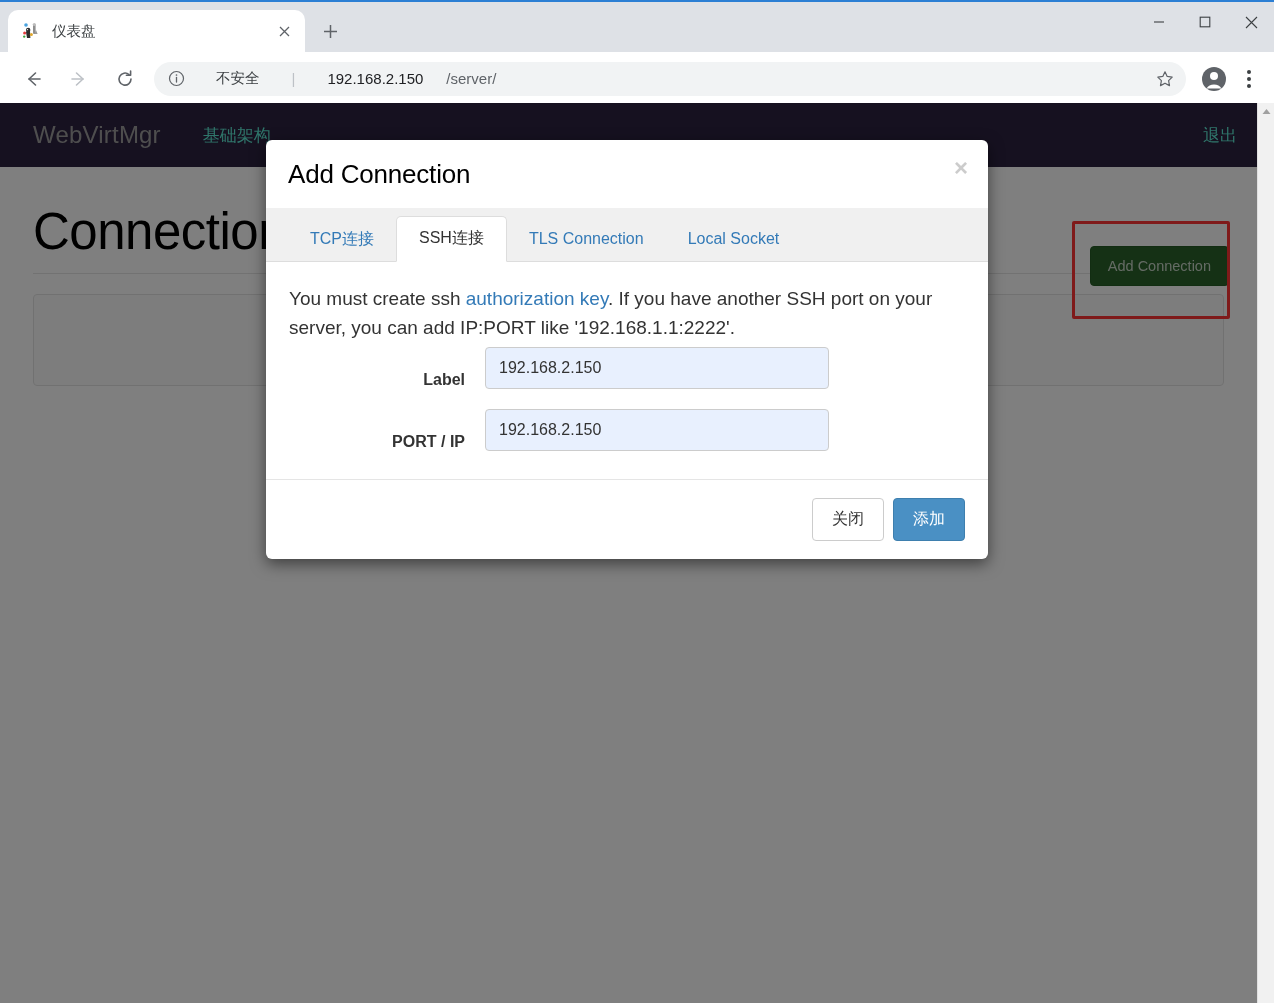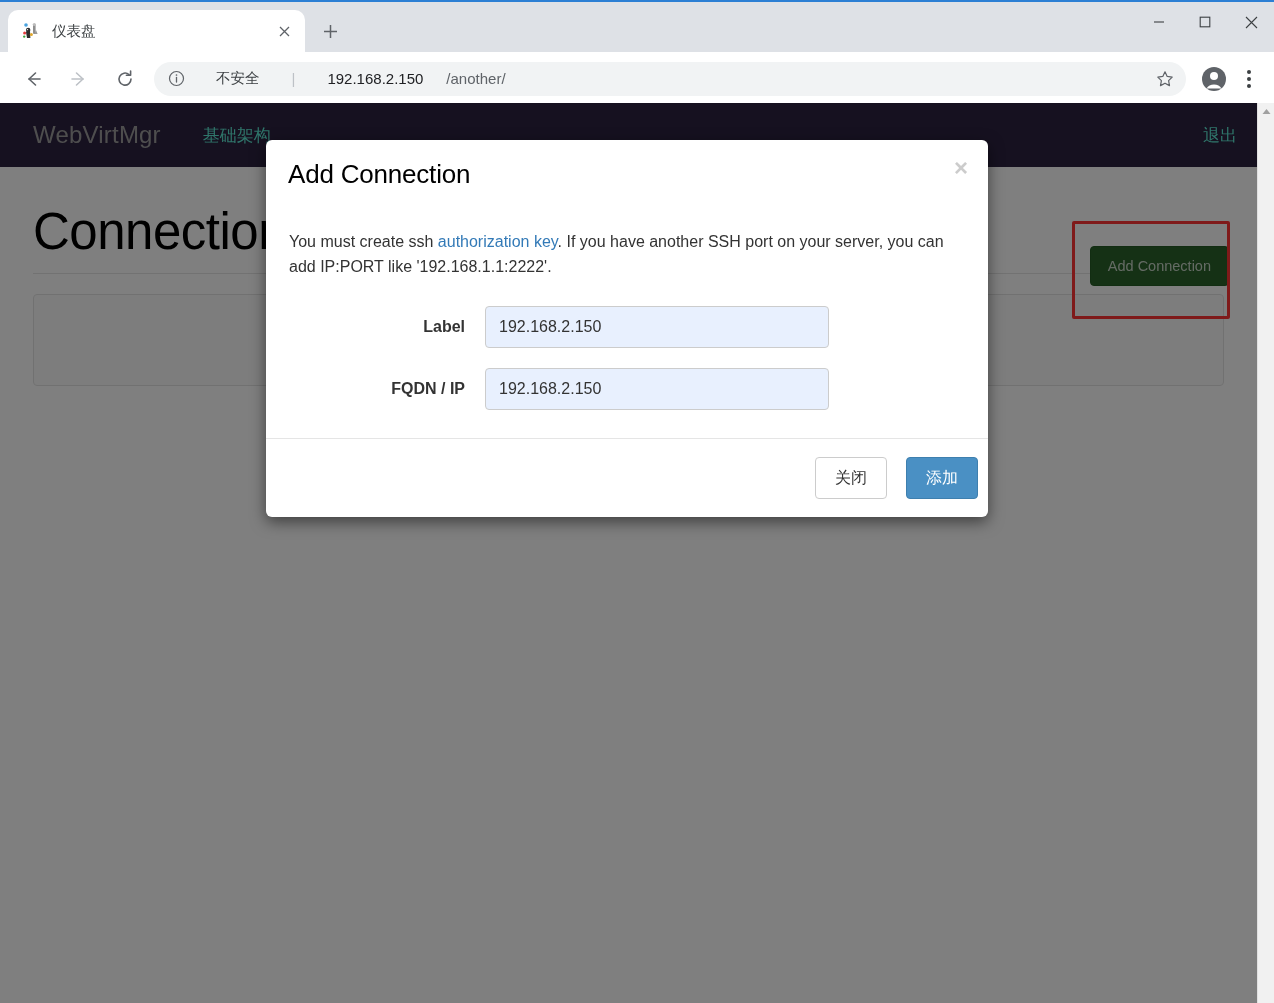--- a/index.html
+++ b/index.html
@@ -197,27 +197,27 @@
   }
   .tabitem.active {
     background: #ffffff; color: #333333;
     border: 1px solid #dddddd; border-bottom: 1px solid #ffffff;
     border-radius: 5px 5px 0 0;
     margin-bottom: -1px;
     padding: 13px 22px 15px 22px;
   }
   .modal-body { padding: 22px 23px 24px 23px; }
   .helptext {
-    font-size: 16px; color: #333333; line-height: 1.55;
-    margin-bottom: 26px; max-width: 660px;
+    font-size: 19px; color: #333333; line-height: 1.55;
+    margin-bottom: 4px; max-width: 660px;
   }
   .helplink { color: #337ab7; }
 
   .formrow {
-    display: flex; align-items: center; margin-bottom: 20px;
+    display: flex; align-items: flex-end; margin-bottom: 20px;
   }
   .formrow:last-child { margin-bottom: 4px; }
   .flabel {
     width: 196px; text-align: right; padding-right: 20px;
     font-size: 16px; font-weight: bold; color: #333333;
   }
   .finput {
     width: 344px; height: 42px;
     background: #e8f0fe;
     border: 1px solid #cccccc; border-radius: 4px;
@@ -225,22 +225,22 @@
     padding: 0 13px;
     font-family: "Liberation Sans", sans-serif;
     outline: none;
   }
   .finput.focused {
     border-color: #66afe9;
     box-shadow: 0 0 9px rgba(102,175,233,.85);
   }
   .modal-footer {
     border-top: 1px solid #e5e5e5;
-    padding: 18px 10px;
-    display: flex; justify-content: flex-end; gap: 19px;
+    padding: 18px 23px;
+    display: flex; justify-content: flex-end; gap: 9px;
   }
   .btn {
     font-size: 16px; border-radius: 4px;
     padding: 10px 19px; line-height: 1.3;
     font-family: "Liberation Sans", sans-serif;
   }
   .btn-default {
     background: #ffffff; color: #333333; border: 1px solid #cccccc;
   }
   .btn-primary {
@@ -325,21 +325,21 @@
       <span class="info-icon">
         <svg width="17" height="17" viewBox="0 0 17 17">
           <circle cx="8.5" cy="8.5" r="7" fill="none" stroke="#5f6368" stroke-width="1.2"></circle>
           <path d="M8.5 7.4 L8.5 12" stroke="#5f6368" stroke-width="1.3" stroke-linecap="round"></path>
           <circle cx="8.5" cy="5" r="0.85" fill="#5f6368"></circle>
         </svg>
       </span>
       <span class="notsecure">不安全</span>
       <span class="omni-sep">|</span>
       <span class="url-host">192.168.2.150</span>
-        <span class="url-path">/another/</span>
+        <span class="url-path">/server/</span>
       <span class="star-btn">
         <svg width="18" height="18" viewBox="0 0 18 18">
           <path d="M9 1.8 L11.2 6.4 L16.2 7.1 L12.6 10.6 L13.5 15.6 L9 13.2 L4.5 15.6 L5.4 10.6 L1.8 7.1 L6.8 6.4 Z" fill="none" stroke="#5f6368" stroke-width="1.2" stroke-linejoin="round"></path>
         </svg>
       </span>
     </div>
 
     <div class="profile-btn">
       <svg width="26" height="26" viewBox="0 0 26 26">
         <circle cx="13" cy="13" r="12" fill="#5f6368"></circle>
@@ -377,31 +377,37 @@
       </div>
 
       <div class="backdrop"></div>
 
       <div class="modal">
         <div class="modal-header">
           <span class="modal-title">Add Connection</span>
           <span class="modal-close">×</span>
         </div>
 
+        <div class="tabs">
+          <span class="tabitem">TCP连接</span>
+          <span class="tabitem active">SSH连接</span>
+          <span class="tabitem">TLS Connection</span>
+          <span class="tabitem">Local Socket</span>
+        </div>
 
         <div class="modal-body">
           <div class="helptext"><span>You must create ssh </span><span class="helplink">authorization key</span><span>. If you have another SSH port on your server, you can add IP:PORT like '192.168.1.1:2222'.</span></div>
 
           <div class="formrow">
             <label class="flabel">Label</label>
             <input class="finput" type="text" value="192.168.2.150" style="">
           </div>
 
           <div class="formrow">
-            <label class="flabel">FQDN / IP</label>
+            <label class="flabel">PORT / IP</label>
             <input class="finput" type="text" value="192.168.2.150" style="">
           </div>
 
         </div>
 
         <div class="modal-footer">
           <button class="btn btn-default">关闭</button>
           <button class="btn btn-primary">添加</button>
         </div>
       </div>

